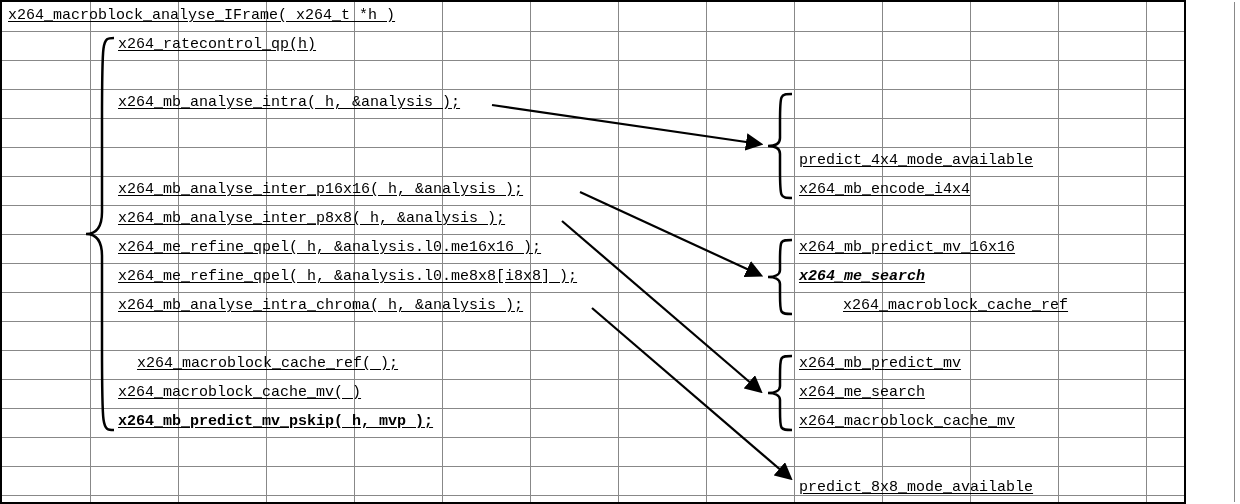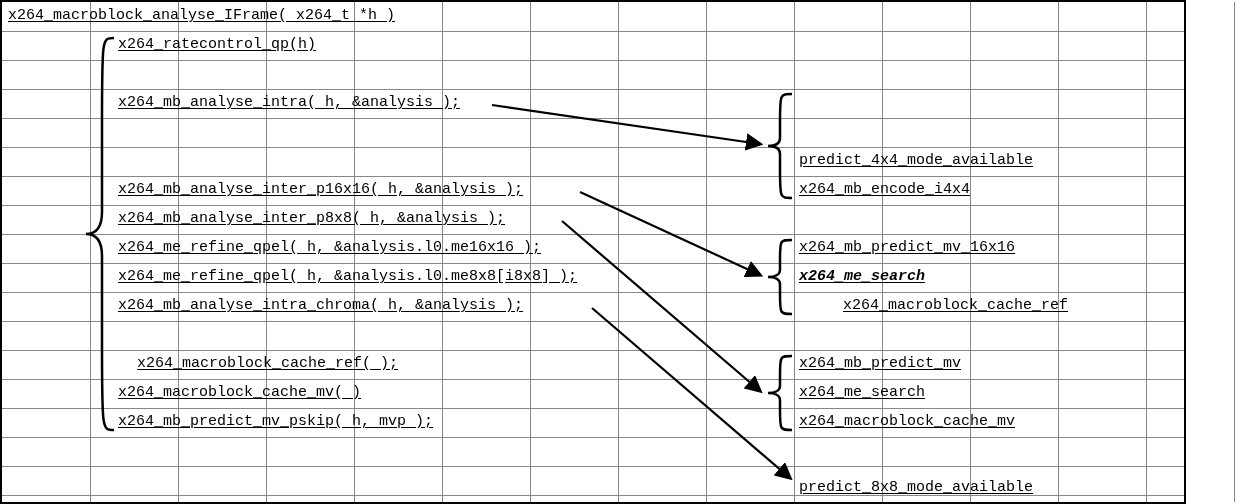--- a/index.html
+++ b/index.html
@@ -103,21 +103,21 @@
 
   <div class="cell" style="left:114px; top:29px;">x264_ratecontrol_qp(h)</div>
   <div class="cell" style="left:114px; top:87px;">x264_mb_analyse_intra( h, &amp;analysis );</div>
   <div class="cell" style="left:114px; top:174px;">x264_mb_analyse_inter_p16x16( h, &amp;analysis );</div>
   <div class="cell" style="left:114px; top:203px;">x264_mb_analyse_inter_p8x8( h, &amp;analysis );</div>
   <div class="cell" style="left:114px; top:232px;">x264_me_refine_qpel( h, &amp;analysis.l0.me16x16 );</div>
   <div class="cell" style="left:114px; top:261px;">x264_me_refine_qpel( h, &amp;analysis.l0.me8x8[i8x8] );</div>
   <div class="cell" style="left:114px; top:290px;">x264_mb_analyse_intra_chroma( h, &amp;analysis );</div>
   <div class="cell" style="left:114px; top:348px;margin-left:19px;">x264_macroblock_cache_ref(  );</div>
   <div class="cell" style="left:114px; top:377px;">x264_macroblock_cache_mv(  )</div>
-  <div class="cell" style="left:114px; top:406px;">x264_mb_predict_mv_pskip( h, mvp );</div>
+  <div class="cell" style="left:114px; top:406px;font-weight:bold;">x264_mb_predict_mv_pskip( h, mvp );</div>
 
   <div class="cell" style="left:795px; top:145px;text-align:center;">predict_4x4_mode_available</div>
   <div class="cell" style="left:795px; top:174px;">x264_mb_encode_i4x4</div>
 
   <div class="cell" style="left:795px; top:232px;">x264_mb_predict_mv_16x16</div>
   <div class="cell bold-italic" style="left:795px; top:261px;">x264_me_search</div>
   <div class="cell" style="left:795px; top:290px;margin-left:44px;">x264_macroblock_cache_ref</div>
 
   <div class="cell" style="left:795px; top:348px;">x264_mb_predict_mv</div>
   <div class="cell" style="left:795px; top:377px;">x264_me_search</div>

